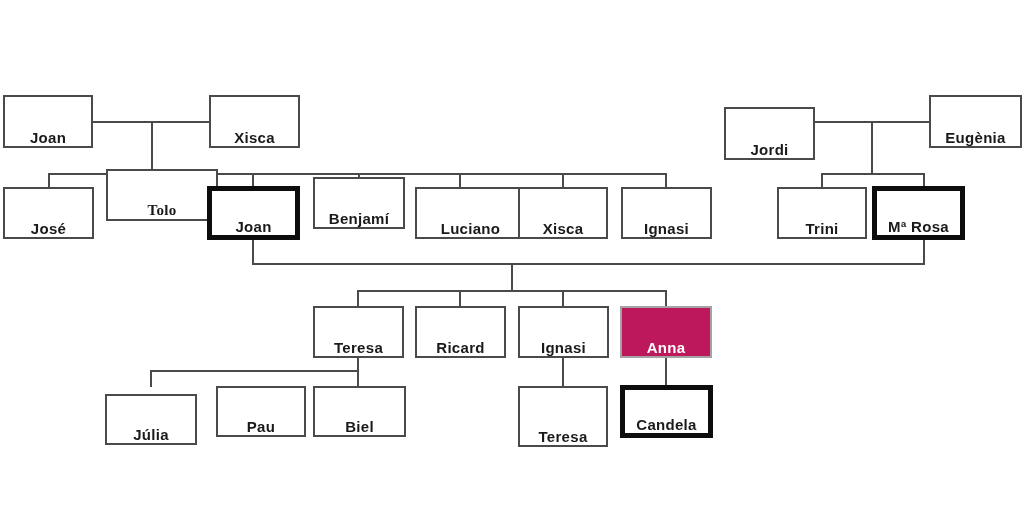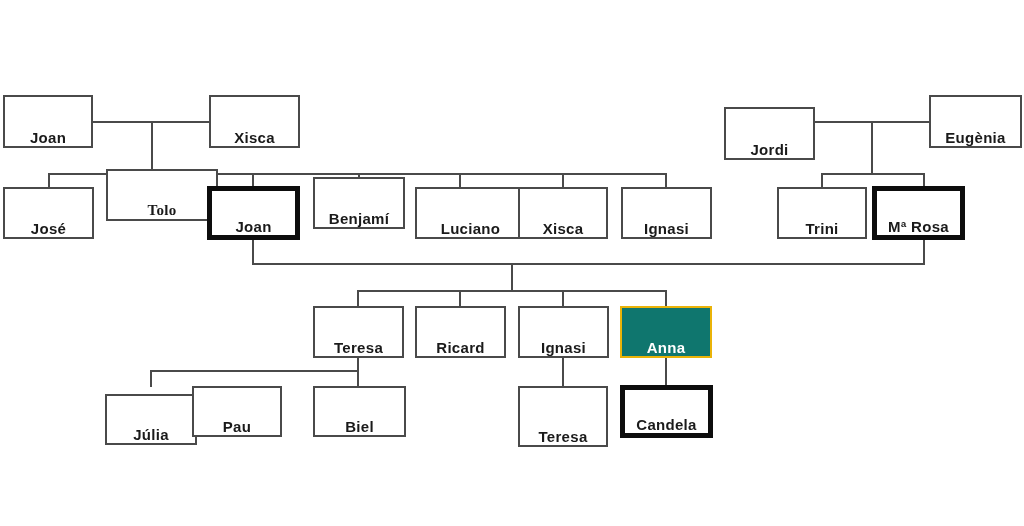--- a/index.html
+++ b/index.html
@@ -25,22 +25,22 @@
     justify-content: center;
     font-weight: 700;
     font-size: 15px;
     letter-spacing: 0.3px;
     color: #1a1a1a;
   }
   .node.bold {
     border: 5px solid #0d0d0d;
   }
   .node.filled {
-    background: #0f766e;
-    border: 2px solid #eab308;
+    background: #be185d;
+    border: 2px solid #a3a3a3;
     color: #ffffff;
   }
   .line {
     position: absolute;
     background: #4a4a4a;
   }
 </style>
 </head>
 <body>
 
@@ -123,21 +123,21 @@
       </div>
       <div class="node normal" style="left: 518px; top: 306px; width: 91px; height: 52px;">
         <span>Ignasi</span>
       </div>
       <div class="node filled" style="left: 620px; top: 306px; width: 92px; height: 52px;">
         <span>Anna</span>
       </div>
       <div class="node normal" style="left: 105px; top: 394px; width: 92px; height: 51px;">
         <span>Júlia</span>
       </div>
-      <div class="node normal" style="left: 192px; top: 386px; width: 90px; height: 51px;">
+      <div class="node normal" style="left: 216px; top: 386px; width: 90px; height: 51px;">
         <span>Pau</span>
       </div>
       <div class="node normal" style="left: 313px; top: 386px; width: 93px; height: 51px;">
         <span>Biel</span>
       </div>
       <div class="node normal" style="left: 518px; top: 386px; width: 90px; height: 61px;">
         <span>Teresa</span>
       </div>
       <div class="node bold" style="left: 620px; top: 385px; width: 93px; height: 53px;">
         <span>Candela</span>

